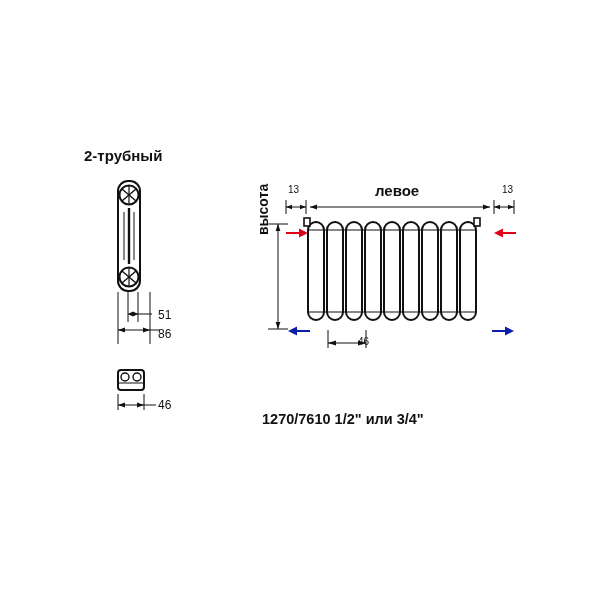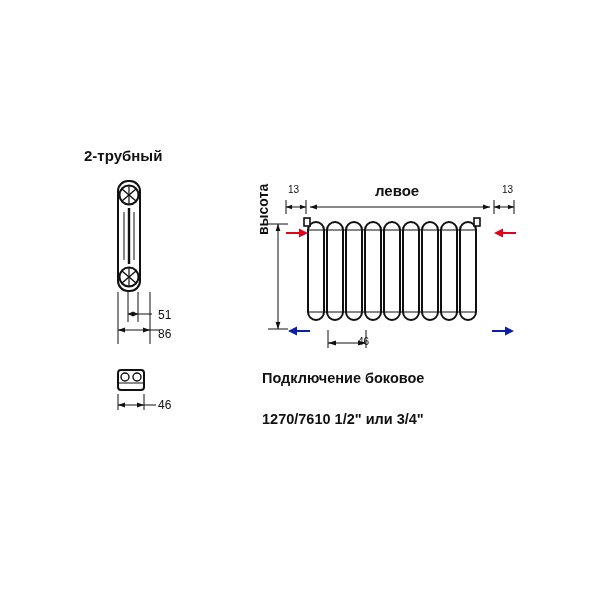--- a/index.html
+++ b/index.html
@@ -203,16 +203,15 @@
 
   <svg class="abs" style="left:322px; top:330px;" width="90" height="26">
     <line x1="6" y1="0" x2="6" y2="18" stroke="#111111" stroke-width="1"></line>
     <line x1="44" y1="0" x2="44" y2="18" stroke="#111111" stroke-width="1"></line>
     <line x1="6" y1="13" x2="44" y2="13" stroke="#111111" stroke-width="1"></line>
     <polygon points="6,13 14,10.5 14,15.5" fill="#111111"></polygon>
     <polygon points="44,13 36,10.5 36,15.5" fill="#111111"></polygon>
   </svg>
   <div class="abs dim-text small" style="left:358px; top:336px;">46</div>
 
-  <div class="abs caption l1">Подключение боковое</div>
   <div class="abs caption l3">1270/7610 1/2" или 3/4"</div>
 
 </div>
 
 </body></html>

